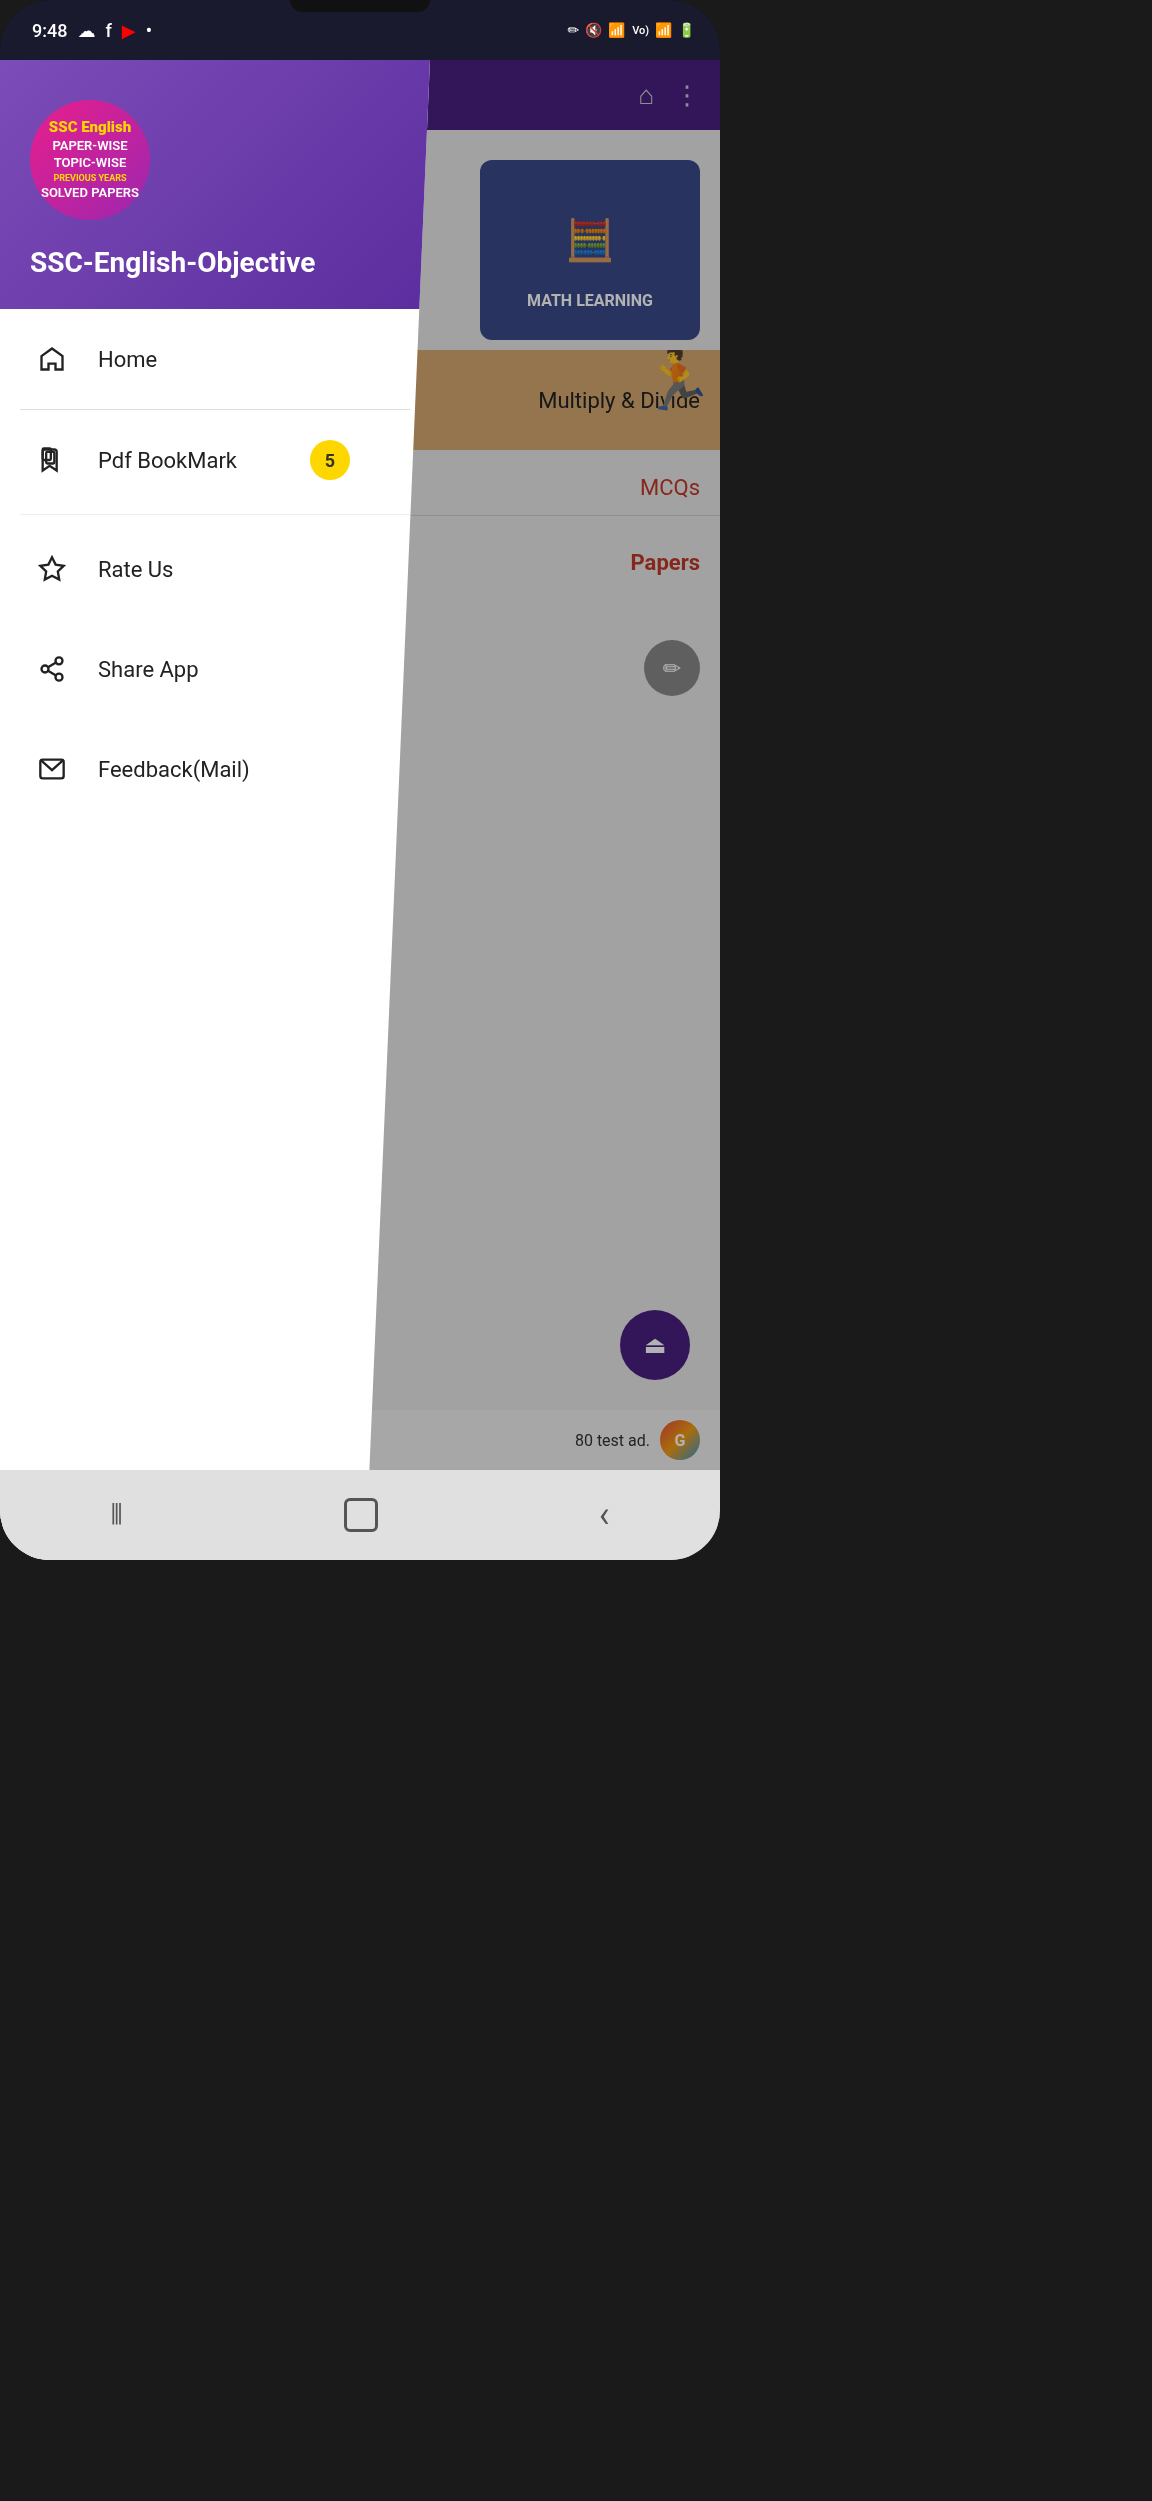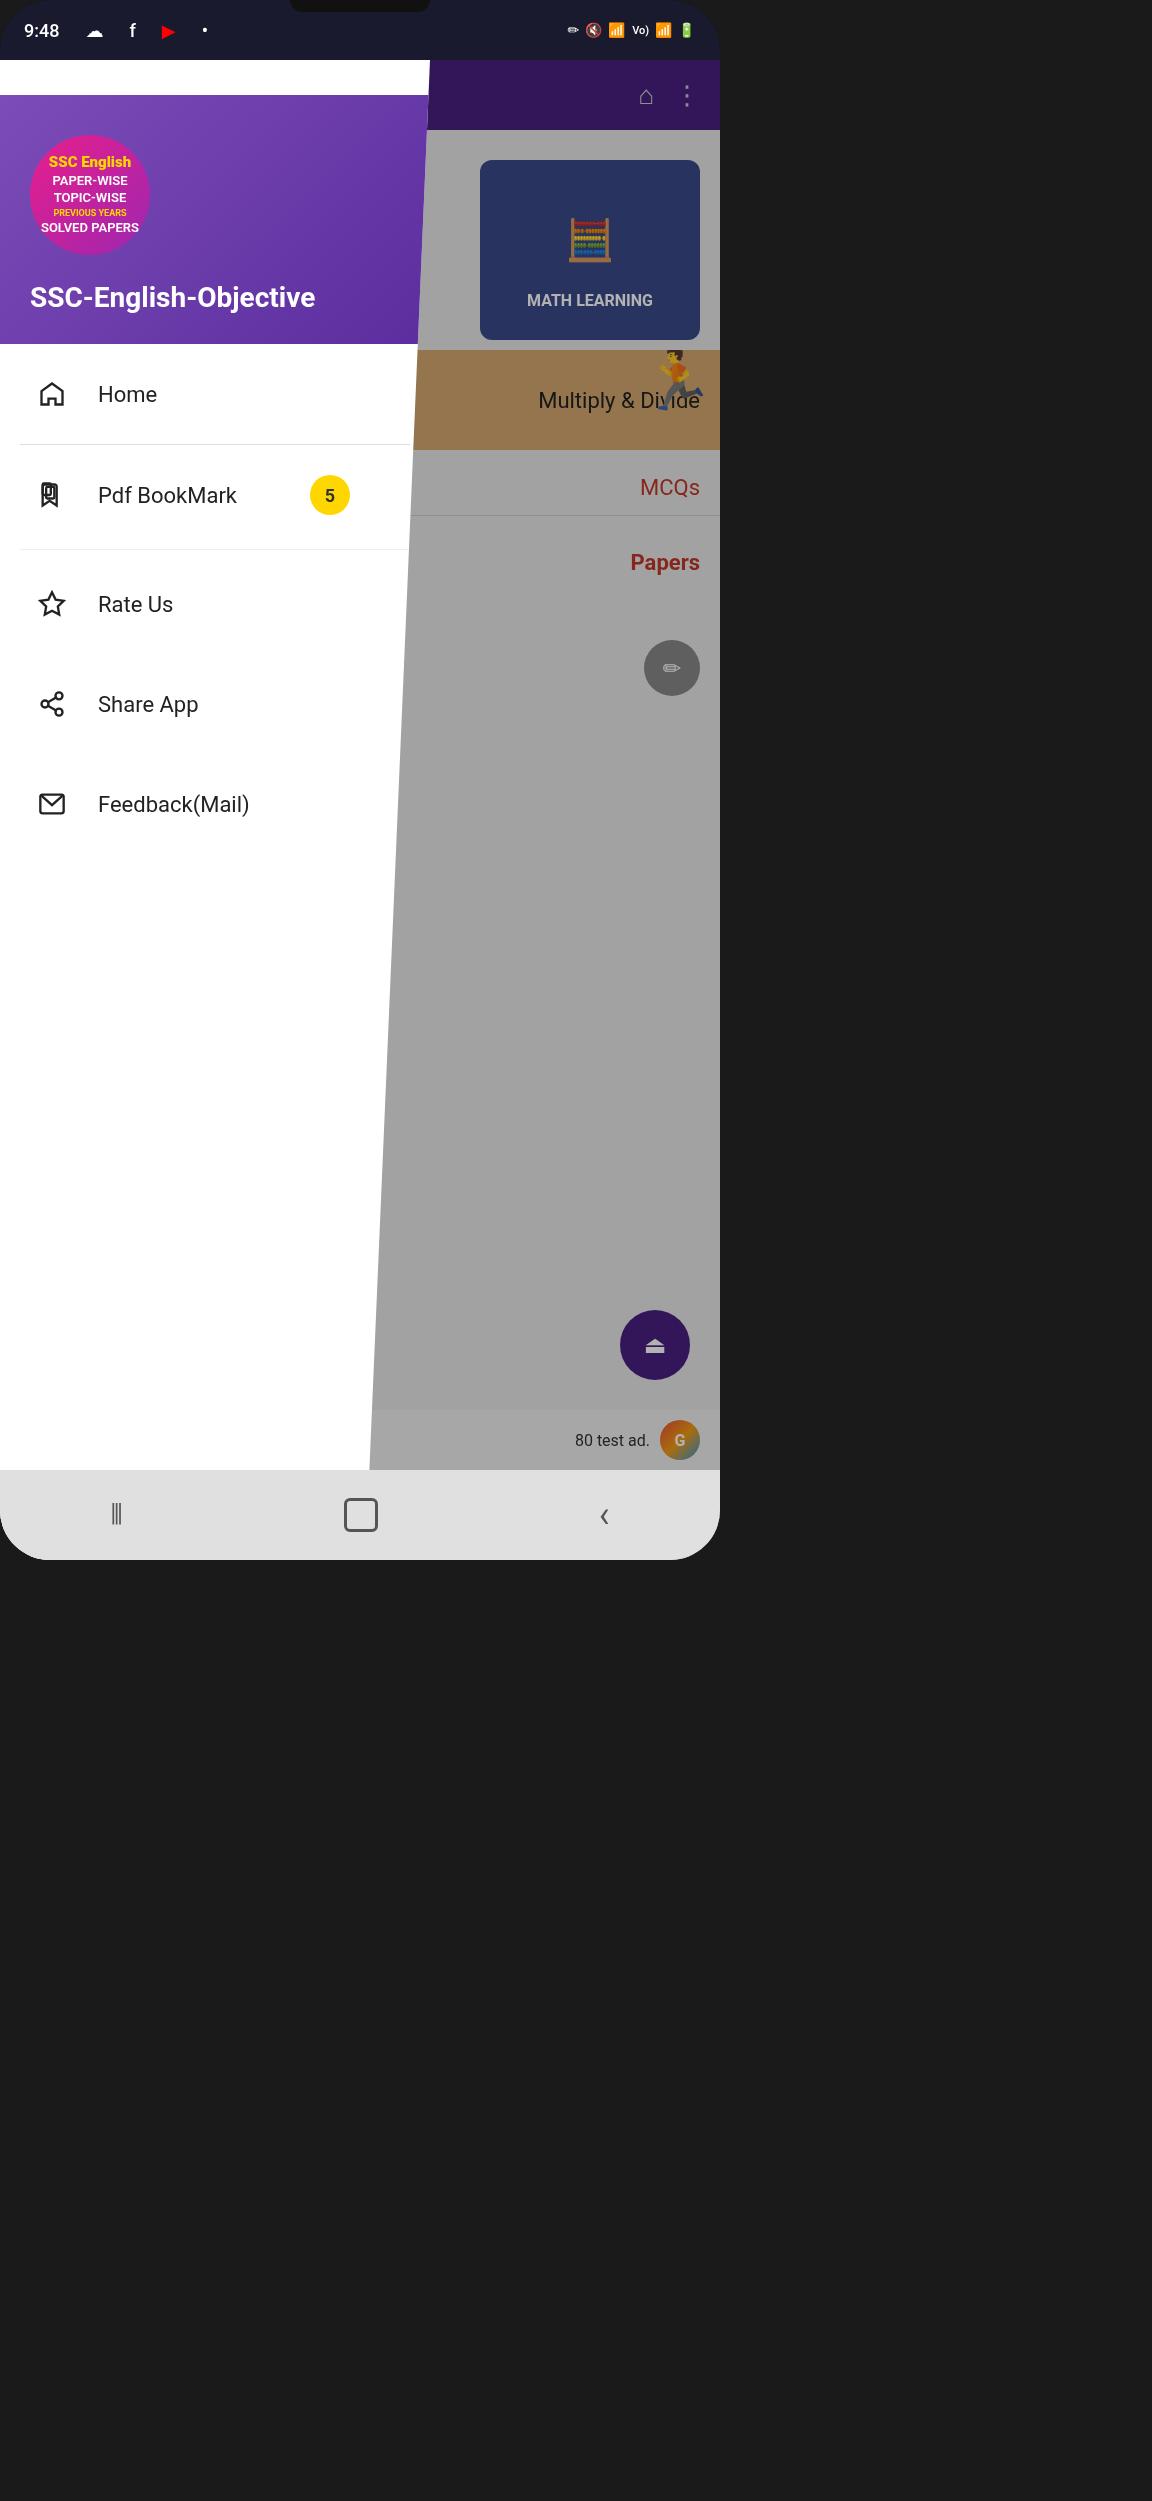--- a/index.html
+++ b/index.html
@@ -34,21 +34,22 @@
       color: white;
       font-size: 18px;
       font-weight: 500;
       position: relative;
       z-index: 100;
     }
 
     .status-bar-left {
       display: flex;
       align-items: flex-start;
-      gap: 26px;
+      gap: 10px;
+      margin-left: 8px;
     }
 
     .status-bar-right {
       display: flex;
       align-items: center;
       gap: 6px;
     }
 
     
     .notch {
@@ -268,21 +269,20 @@
     }
 
     
     .drawer-header {
       background: linear-gradient(135deg, #7c4db8, #5b2d9e);
       padding: 40px 30px 30px 30px;
       min-height: 240px;
       display: flex;
       flex-direction: column;
       justify-content: flex-end;
-      margin-top: 35px;
     }
 
     .app-logo-container {
       margin-bottom: 16px;
     }
 
     .app-logo {
       width: 120px;
       height: 120px;
       border-radius: 50%;

